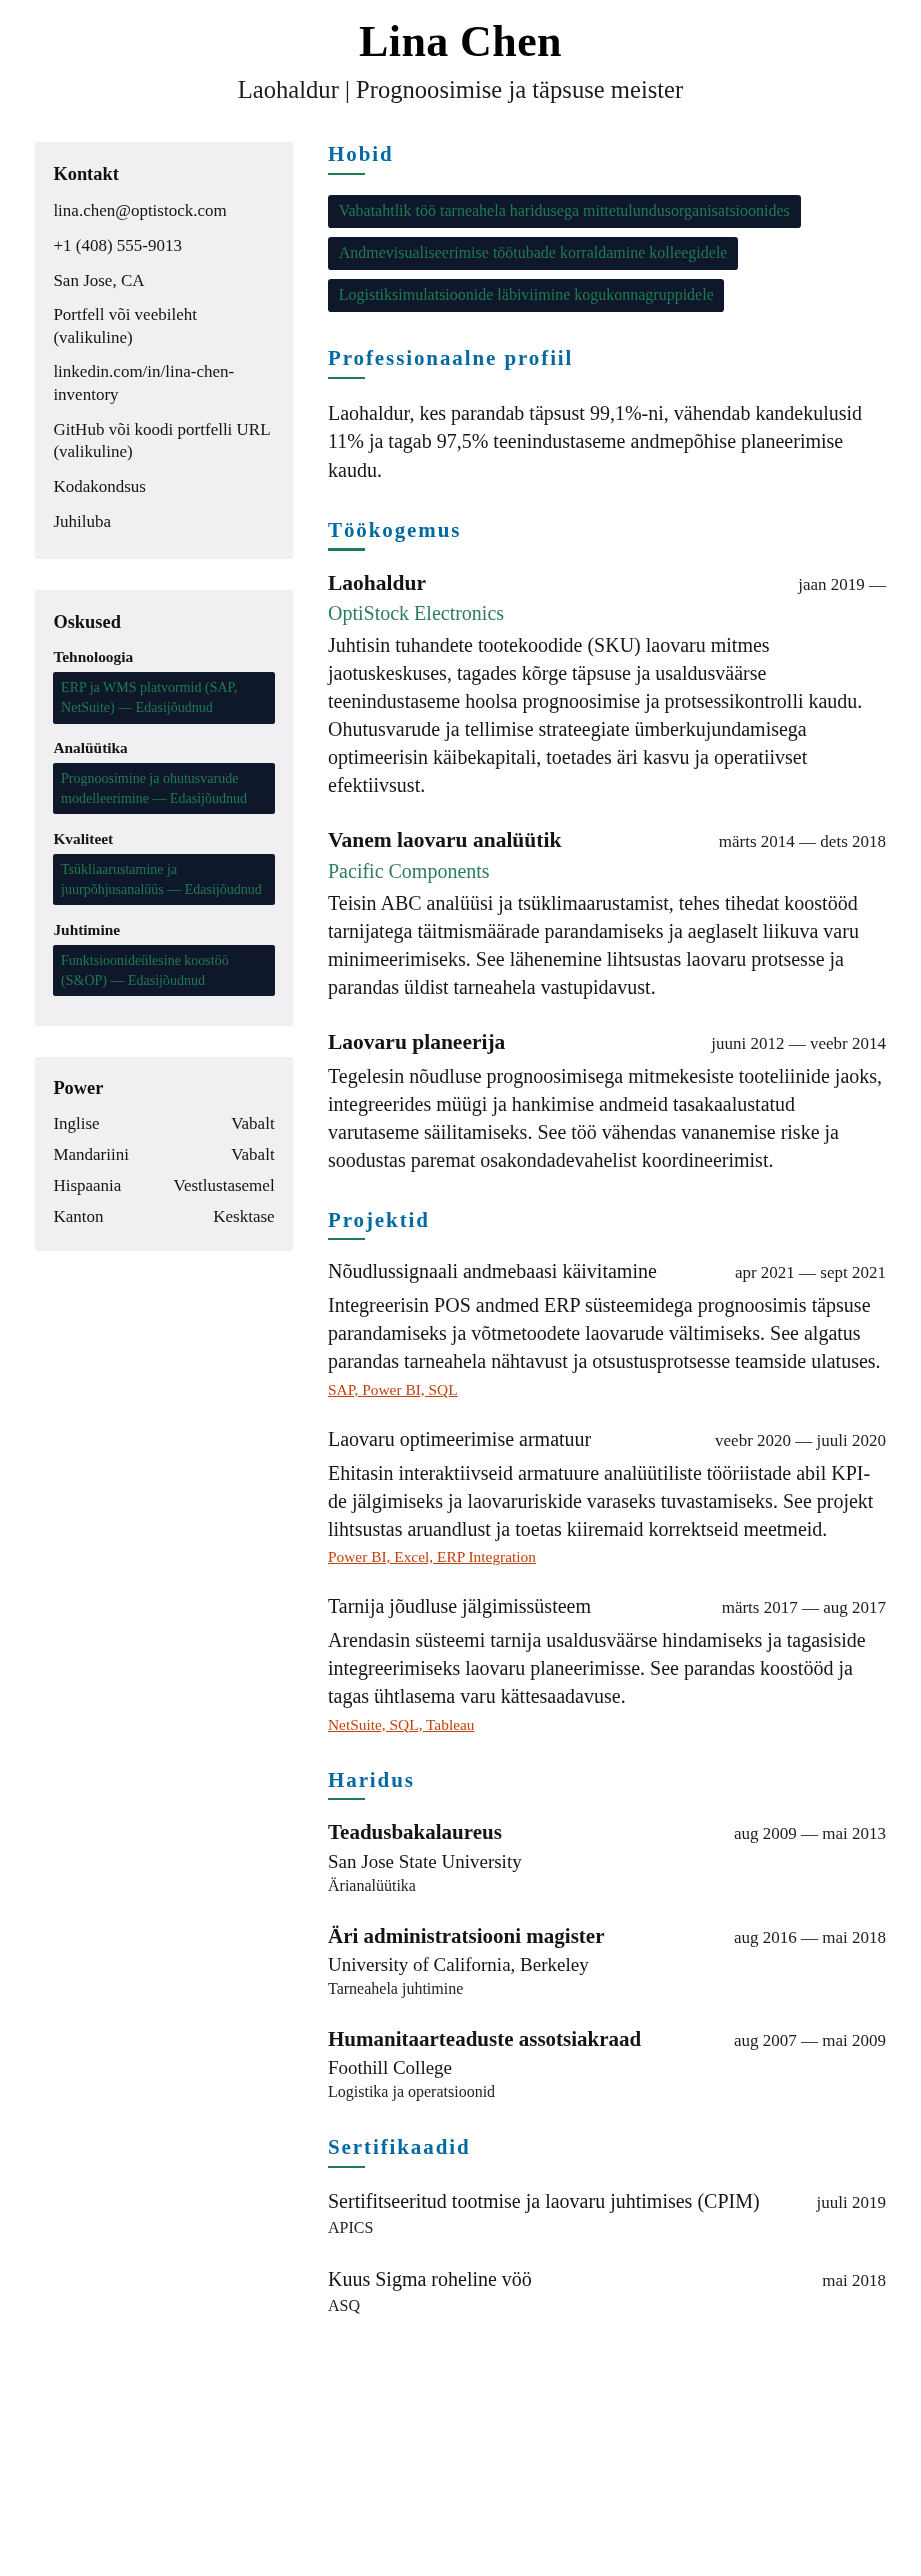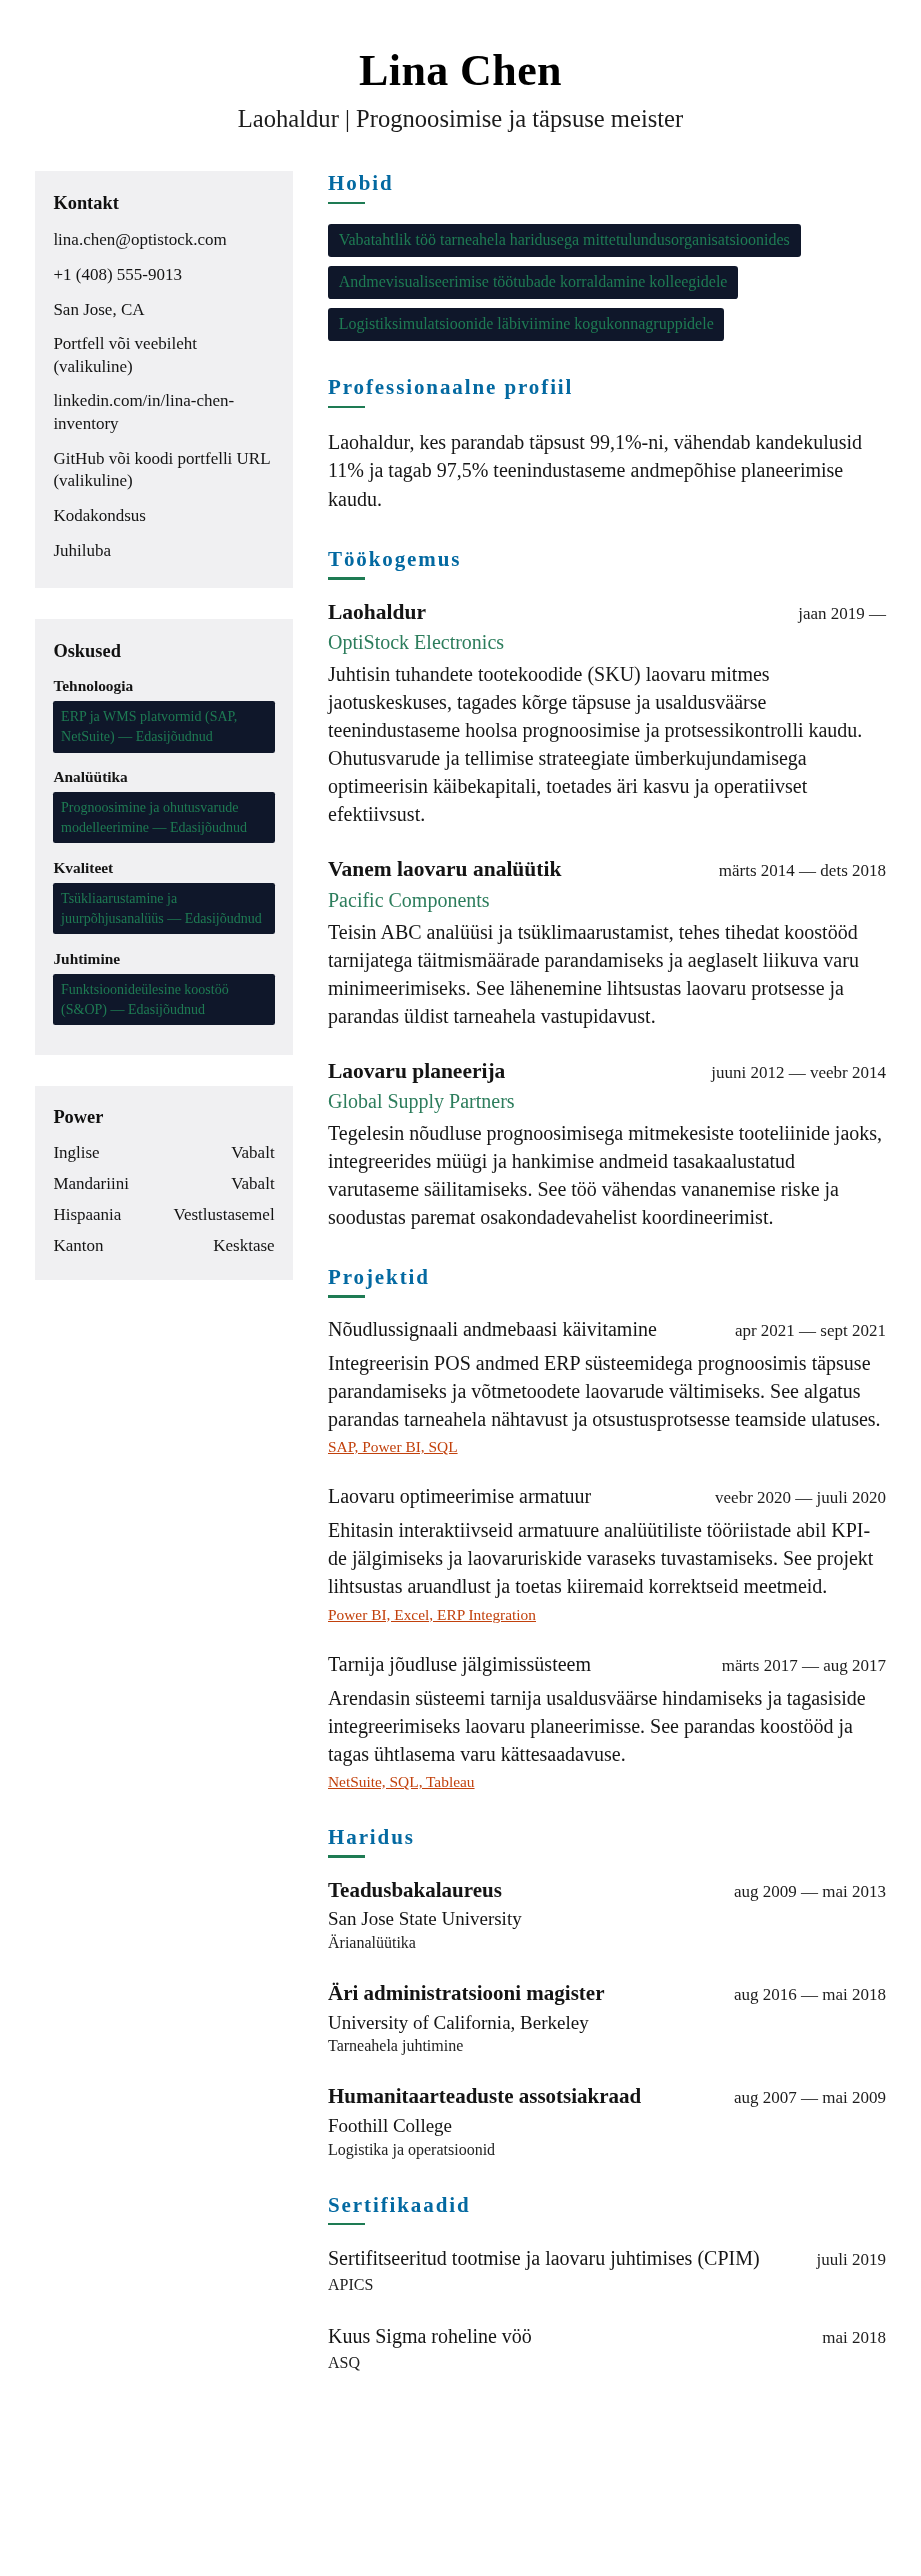--- a/index.html
+++ b/index.html
@@ -1,18 +1,18 @@
 <!DOCTYPE html>
 <html style="font-size:12.3px"><head>
 <meta charset="utf-8">
 <style>
   html, body { margin:0; padding:0; background:#ffffff; }
   .page {
     width:921px; min-height:2576px; margin:0 auto; box-sizing:border-box;
-    padding:45px 35px 38px;
+    padding:16px 35px 38px;
     font-family:"Liberation Serif","DejaVu Serif",serif;
     color:#141414; background:#ffffff;
   }
   
   .masthead { text-align:center; margin-bottom:38px; }
   .name { font-size:44px; font-weight:700; margin:0; color:#000000; letter-spacing:0.4px; }
   .subtitle { font-size:24.6px; margin-top:9.2px; color:#1c1c1c; }
 
   
   .columns { display:flex; align-items:flex-start; gap:35px; }
@@ -167,21 +167,20 @@
           </div>
           <div class="company">Pacific Components</div>
           <p class="desc">Teisin ABC analüüsi ja tsüklimaarustamist, tehes tihedat koostööd tarnijatega täitmismäärade parandamiseks ja aeglaselt liikuva varu minimeerimiseks. See lähenemine lihtsustas laovaru protsesse ja parandas üldist tarneahela vastupidavust.</p>
         </article>
 
         <article class="entry">
           <div class="row">
             <div class="job-title rtitle">Laovaru planeerija</div>
             <div class="date">juuni 2012 — veebr 2014</div>
           </div>
-          <div class="company">Global Supply Partners</div>
           <p class="desc">Tegelesin nõudluse prognoosimisega mitmekesiste tooteliinide jaoks, integreerides müügi ja hankimise andmeid tasakaalustatud varutaseme säilitamiseks. See töö vähendas vananemise riske ja soodustas paremat osakondadevahelist koordineerimist.</p>
         </article>
       </section>
 
       <section class="section">
         <h2 class="section-title">Projektid</h2>
         <div class="section-rule"></div>
 
         <article class="entry">
           <div class="row">

